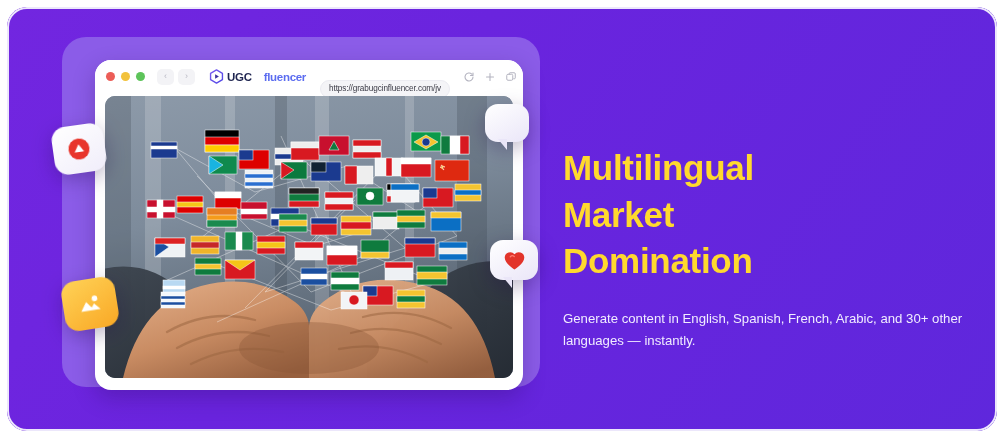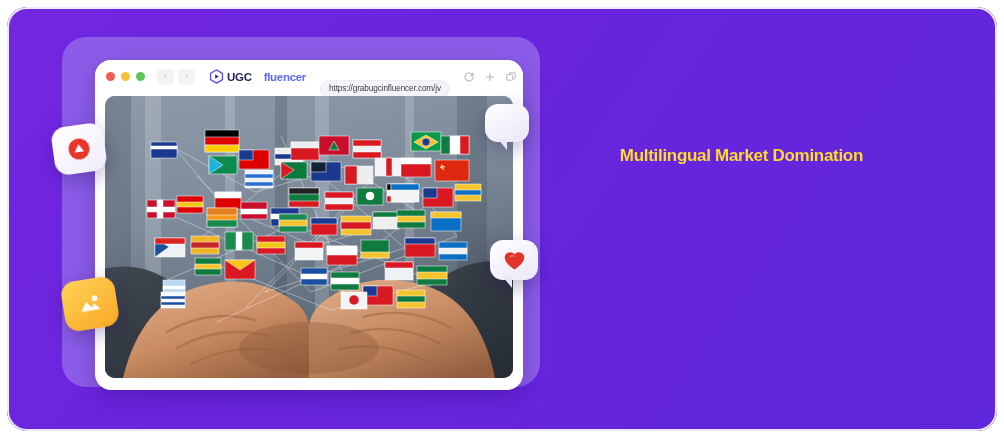--- a/index.html
+++ b/index.html
@@ -152,26 +152,25 @@
   }
 
   
   .copy {
     position: absolute;
     left: 556px; top: 138px;
     width: 420px;
   }
   .headline {
     color: #FFD92E;
-    font-size: 17px;
+    font-size: 35px;
     font-weight: 700;
     line-height: 1.33;
     letter-spacing: -.3px;
     max-width: 300px;
-    text-align: right;
   }
   .subcopy {
     margin-top: 23px;
     color: #f1ecff;
     font-size: 13.2px;
     line-height: 1.72;
     max-width: 420px;
   }
 </style>
 </head>
@@ -446,16 +445,17 @@
 
     <div class="bubble bubble-heart">
       <svg viewBox="0 0 32 30" width="23" height="21">
         <path d="M16 28S2 19.5 2 10.8A8 8 0 0 1 16 6a8 8 0 0 1 14 4.8C30 19.5 16 28 16 28z" fill="#e2342b"></path>
         <path d="M10 9.5c1.6-1.6 4-1.7 5.6-.3" fill="none" stroke="#ff7a70" stroke-width="2" stroke-linecap="round"></path>
       </svg>
     </div>
 
     <div class="copy">
       <h2 class="headline">Multilingual Market Domination</h2>
+      <p class="subcopy">Generate content in English, Spanish, French, Arabic, and 30+ other languages — instantly.</p>
     </div>
 
   </div>
 </div>
 
 </body></html>

